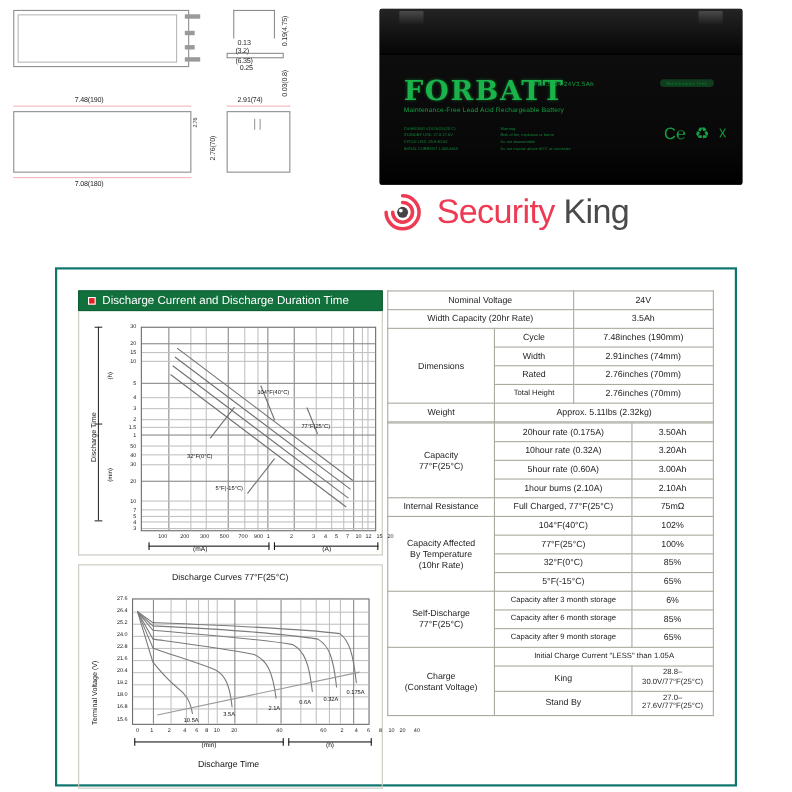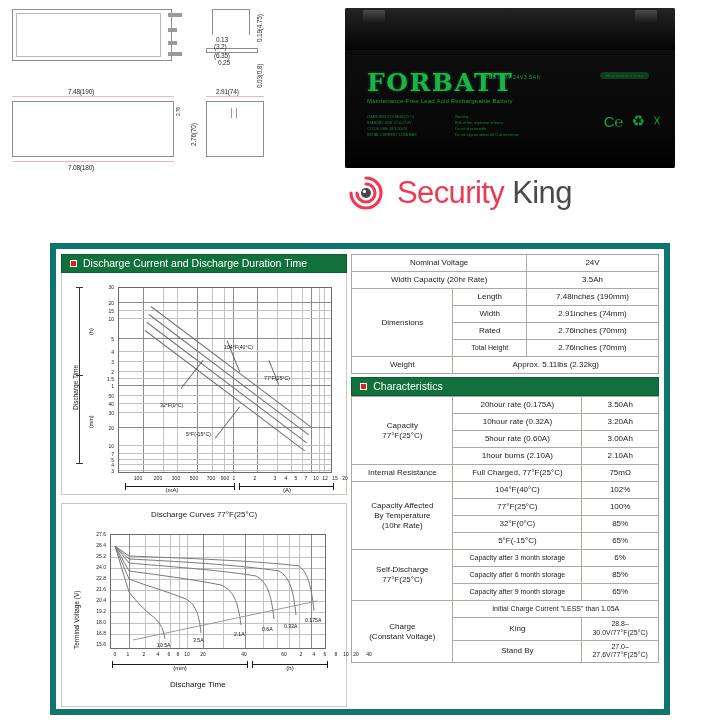--- a/index.html
+++ b/index.html
@@ -81,22 +81,22 @@
   }
   #logo-word { font-size: 31px; letter-spacing: -0.6px; }
   .logo-sec { color: #ee3a53; }
   .logo-king { color: #4a4a4a; }
 
   
   #panel {
     position: absolute; left: 50px; top: 243px;
     width: 620px; height: 472px;
     background: #ffffff;
-    border: 6px solid #0f766e;
-    padding: 5px;
+    border: 2px solid #0f766e;
+    padding: 19px;
   }
   #panel-body { display: flex; gap: 4px; height: 434px; }
   #col-left { width: 292px; }
   #col-right { width: 314px; }
 
   .sec-head {
     background: #12703c; color: #ffffff;
     font-size: 10.5px; height: 19px; line-height: 19px;
     padding-left: 8px; display: flex; align-items: center; gap: 6px;
     border: 1px solid #0d5c31;
@@ -451,21 +451,21 @@
             <tr>
           <td colspan="2">Nominal Voltage</td>
           <td>24V</td>
         </tr>
         <tr>
           <td colspan="2">Width Capacity (20hr Rate)</td>
           <td>3.5Ah</td>
         </tr>
         <tr>
           <td rowspan="4" style="width:33%">Dimensions</td>
-          <td style="width:24%">Length</td>
+          <td style="width:24%">Cycle</td>
           <td>7.48inches (190mm)</td>
         </tr>
         <tr>
           <td>Width</td>
           <td>2.91inches (74mm)</td>
         </tr>
         <tr>
           <td>Rated</td>
           <td>2.76inches (70mm)</td>
         </tr>
@@ -473,24 +473,20 @@
           <td class="sm">Total Height</td>
           <td>2.76inches (70mm)</td>
         </tr>
         <tr>
           <td>Weight</td>
           <td colspan="2">Approx. 5.11lbs (2.32kg)</td>
         </tr>
       </tbody>
         </table>
 
-      <div class="sec-head" style="margin-top:3px;">
-        <span class="sec-sq"></span>
-        <span>Characteristics</span>
-      </div>
 
       <table>
         <tbody>
             <tr>
           <td rowspan="4" style="width:33%">
             <span>Capacity</span><br>
             <span>77°F(25°C)</span>
           </td>
           <td style="width:42%">20hour rate (0.175A)</td>
           <td>3.50Ah</td>

